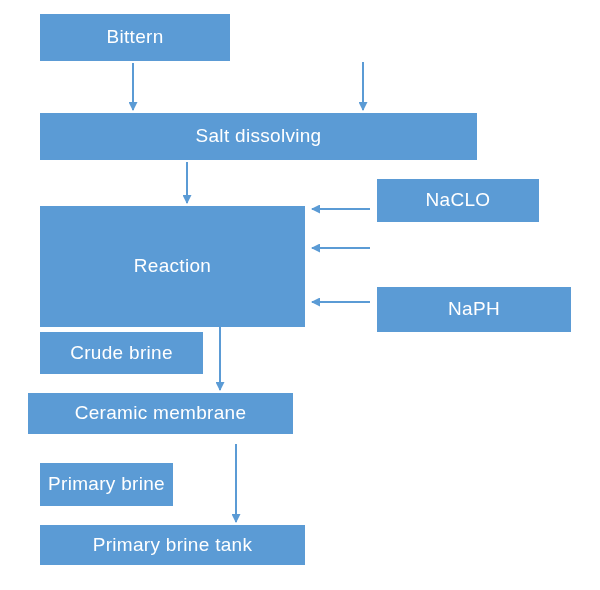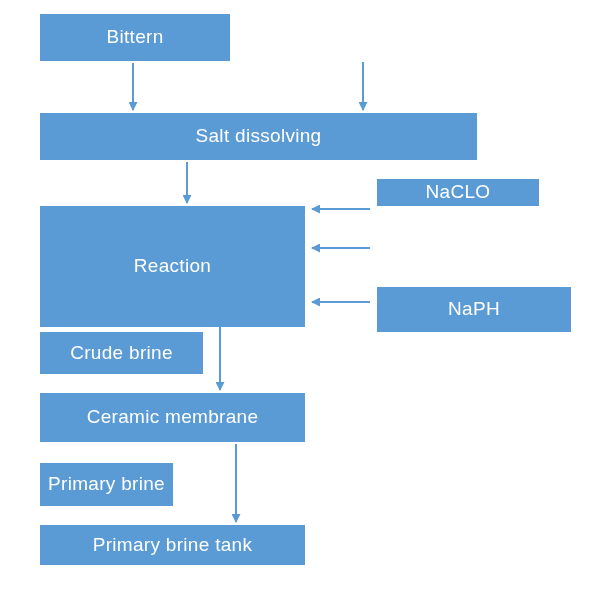--- a/index.html
+++ b/index.html
@@ -60,20 +60,20 @@
     <line class="edge" x1="370" y1="209" x2="312" y2="209" marker-end="url(#ah)"></line>
     <line class="edge" x1="370" y1="248" x2="312" y2="248" marker-end="url(#ah)"></line>
     <line class="edge" x1="370" y1="302" x2="312" y2="302" marker-end="url(#ah)"></line>
     <line class="edge" x1="220" y1="303" x2="220" y2="390" marker-end="url(#ah)"></line>
     <line class="edge" x1="236" y1="444" x2="236" y2="522" marker-end="url(#ah)"></line>
   </svg>
 
   <div class="node" style="left:40px;  top:14px;  width:190px; height:47px">Bittern</div>
   <div class="node" style="left:40px;  top:113px; width:437px; height:47px">Salt dissolving</div>
   <div class="node" style="left:40px;  top:206px; width:265px; height:121px">Reaction</div>
-  <div class="node" style="left:377px; top:179px; width:162px; height:27px">NaCLO</div>
+  <div class="node" style="left:377px; top:179px; width:162px; height:43px">NaCLO</div>
   <div class="node" style="left:377px; top:287px; width:194px; height:45px">NaPH</div>
   <div class="node" style="left:40px;  top:332px; width:163px; height:42px">Crude brine</div>
-  <div class="node" style="left:40px;  top:393px; width:265px; height:49px">Ceramic membrane</div>
+  <div class="node" style="left:28px;  top:393px; width:265px; height:41px">Ceramic membrane</div>
   <div class="node" style="left:40px;  top:463px; width:133px; height:43px">Primary brine</div>
   <div class="node" style="left:40px;  top:525px; width:265px; height:40px">Primary brine tank</div>
 
 </div>
 
 </body></html>

